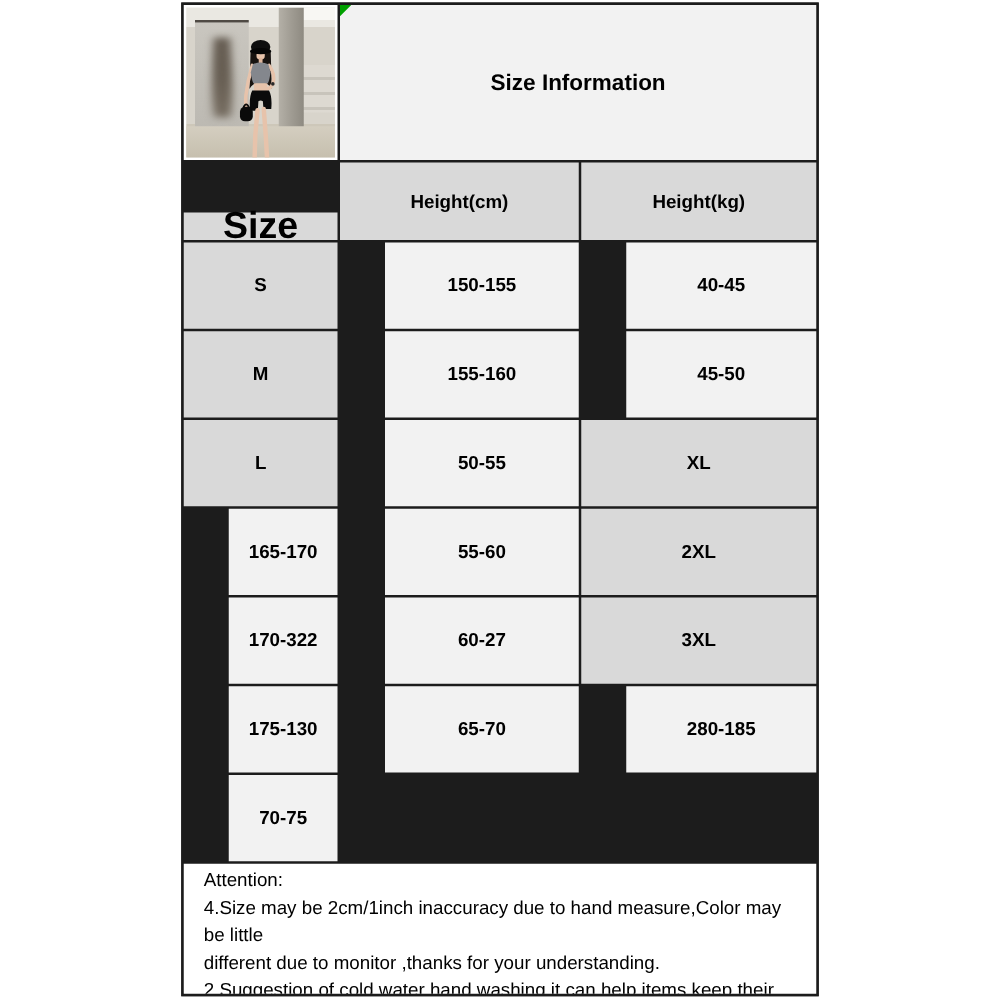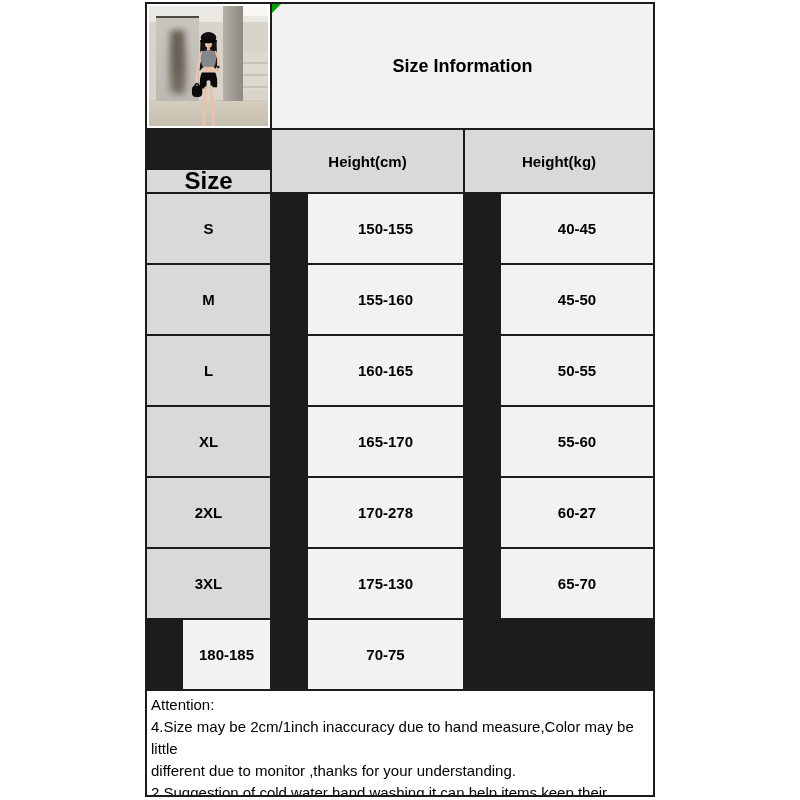--- a/index.html
+++ b/index.html
@@ -21,28 +21,28 @@
   }
   .cell{display:flex;align-items:center;justify-content:center;text-align:right;}
   .gray{background:#d9d9d9;}
   .light{background:#f2f2f2;}
 
   .photo-cell{background:#ffffff;padding:2px 2px;}
   .title-cell{grid-column:2/4;background:#f2f2f2;position:relative;font-weight:700;font-size:18px;}
   .comment-marker{position:absolute;top:0;left:0;width:9px;height:9px;background:#00a000;
     clip-path:polygon(0 0,100% 0,0 100%);}
 
-  .size-head{font-size:24px;font-weight:700;margin-top:40px;}
+  .size-head{font-size:30px;font-weight:700;margin-top:40px;}
   .col-head{font-size:15px;font-weight:700;}
   .row-label{font-size:15px;font-weight:700;}
   .row-value{font-size:15px;font-weight:700;margin-left:36px;}
 
   .attention-cell{
     grid-column:1/4;background:#ffffff;display:block;
-    padding:3px 4px;font-size:15px;line-height:22px;overflow:hidden;text-align:left;
+    padding:3px 16px;font-size:15px;line-height:22px;overflow:hidden;text-align:left;
   }
 
   
   .photo{position:relative;width:119px;height:120px;overflow:hidden;
     background:linear-gradient(#eae8e2 0 13%, #d8d4cb 13% 78%, #cdc7b9 78%);}
   .ph-light{position:absolute;top:0;right:0;width:36%;height:8%;background:#f8f7f3;}
   .ph-wall-right{position:absolute;right:0;top:38%;width:24%;height:32%;
     background:repeating-linear-gradient(180deg,#ddd9d1 0 10px,#c8c4bb 10px 12px);}
   .ph-mirror{position:absolute;left:6%;top:8%;width:36%;height:72%;
     background:linear-gradient(#c9c6bf,#bcb9b2);border-top:2px solid #4f4a44;}
@@ -102,36 +102,35 @@
 
   <div class="cell gray row-label">S</div>
   <div class="cell light row-value">150-155</div>
   <div class="cell light row-value">40-45</div>
 
   <div class="cell gray row-label">M</div>
   <div class="cell light row-value">155-160</div>
   <div class="cell light row-value">45-50</div>
 
   <div class="cell gray row-label">L</div>
-  <div class="cell light row-value">160-165</div>
   <div class="cell light row-value">50-55</div>
 
   <div class="cell gray row-label">XL</div>
   <div class="cell light row-value">165-170</div>
   <div class="cell light row-value">55-60</div>
 
   <div class="cell gray row-label">2XL</div>
-  <div class="cell light row-value">170-278</div>
+  <div class="cell light row-value">170-322</div>
   <div class="cell light row-value">60-27</div>
 
   <div class="cell gray row-label">3XL</div>
   <div class="cell light row-value">175-130</div>
   <div class="cell light row-value">65-70</div>
 
-  <div class="cell light row-value">180-185</div>
+  <div class="cell light row-value">280-185</div>
   <div class="cell light row-value">70-75</div>
 <div class="attention-cell">
       <div>Attention:</div>
       <div>
           <div>4.Size may be 2cm/1inch inaccuracy due to hand measure,Color may be little</div>
           <div>different due to monitor ,thanks for your understanding.</div>
           <div>2.Suggestion of cold water hand washing,it can help items keep their shape.</div>
         </div>
     </div>
   </div>

